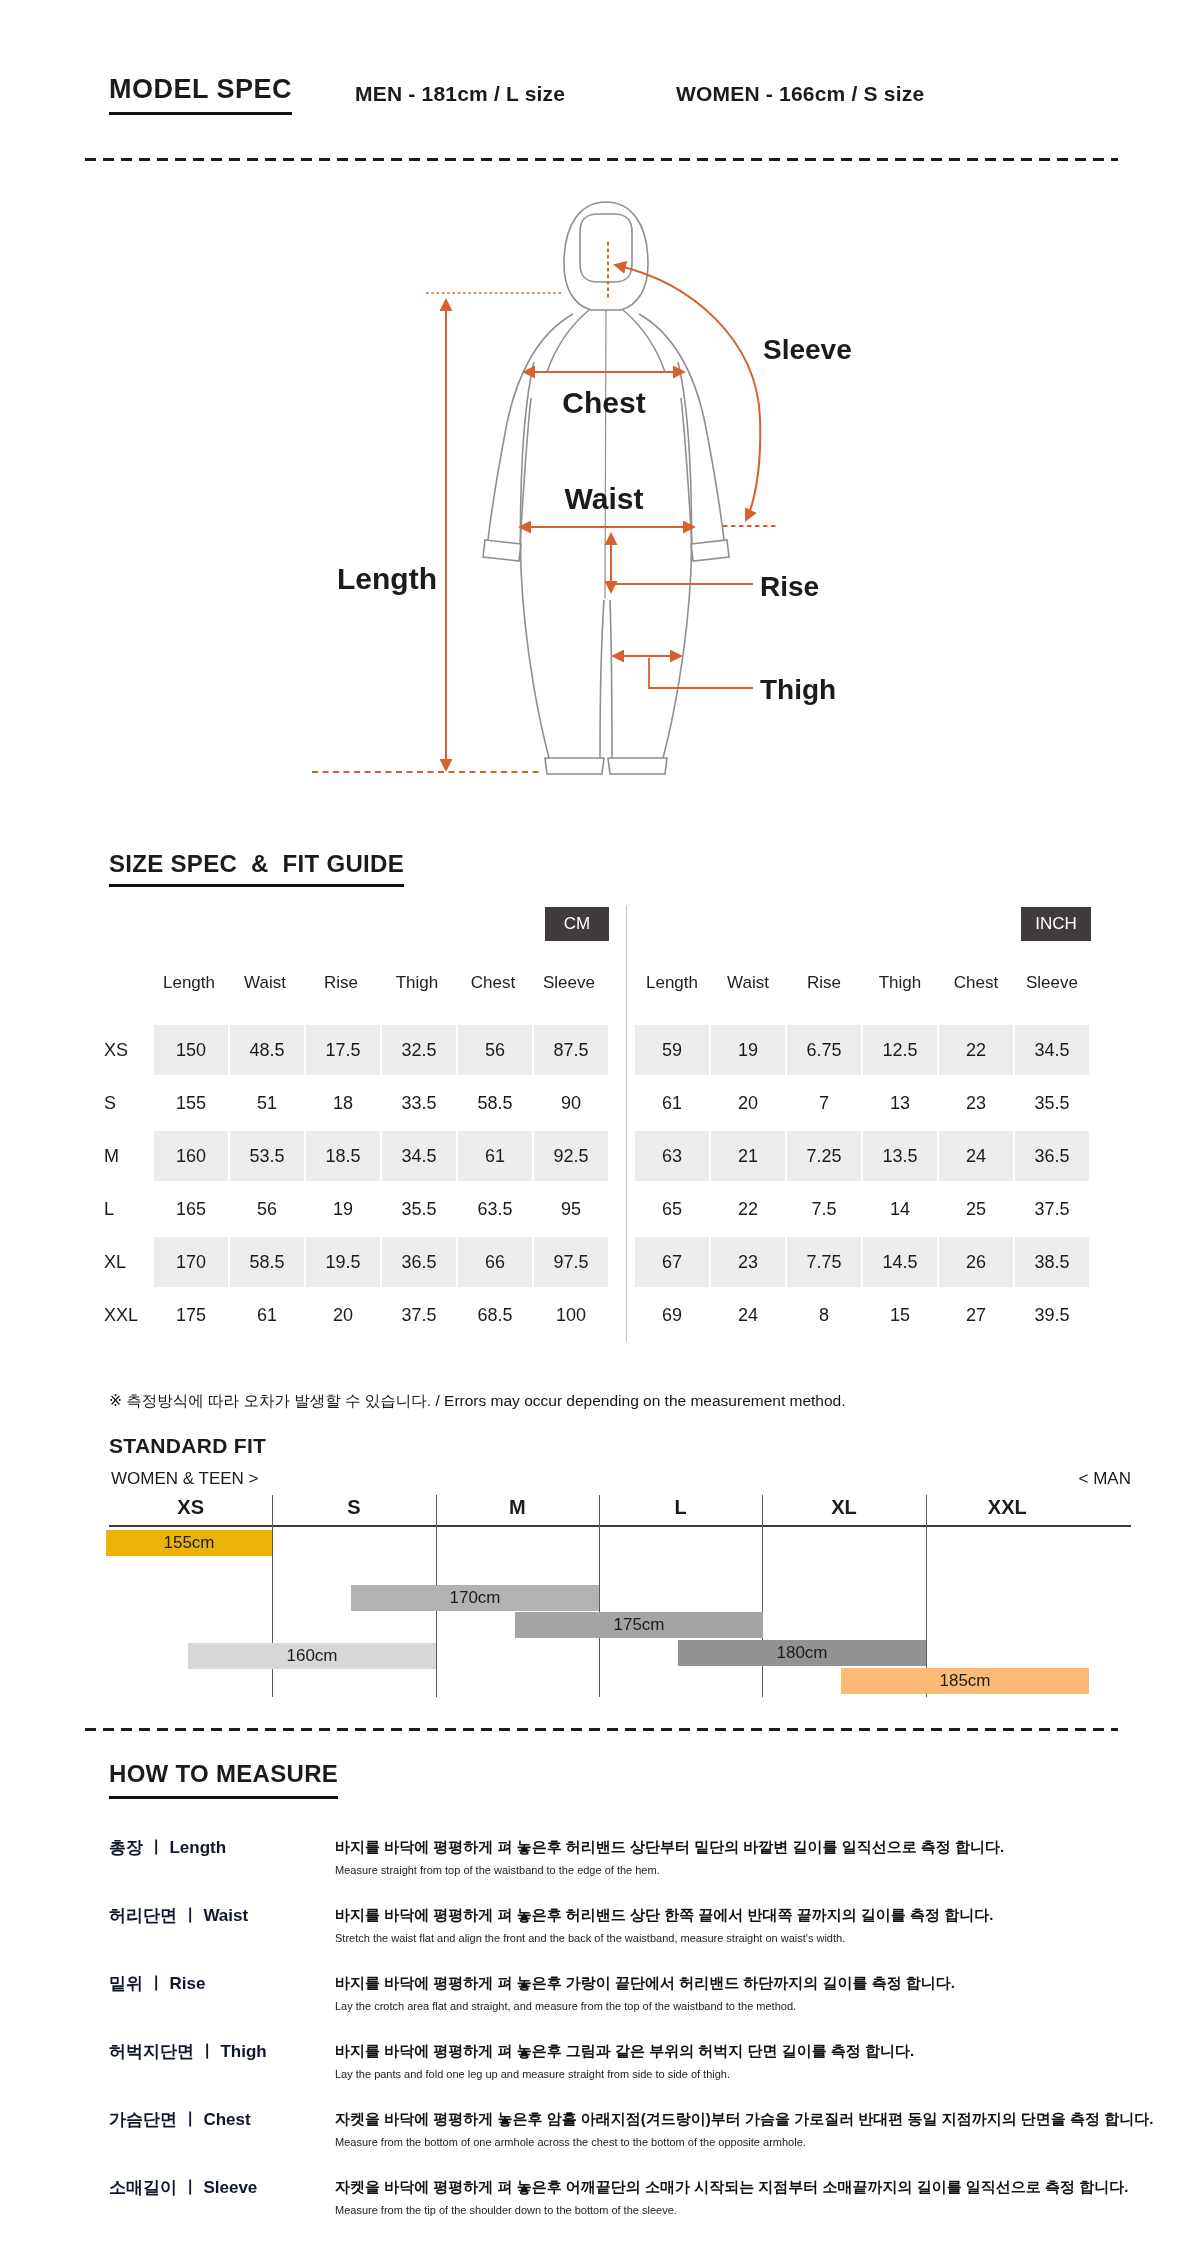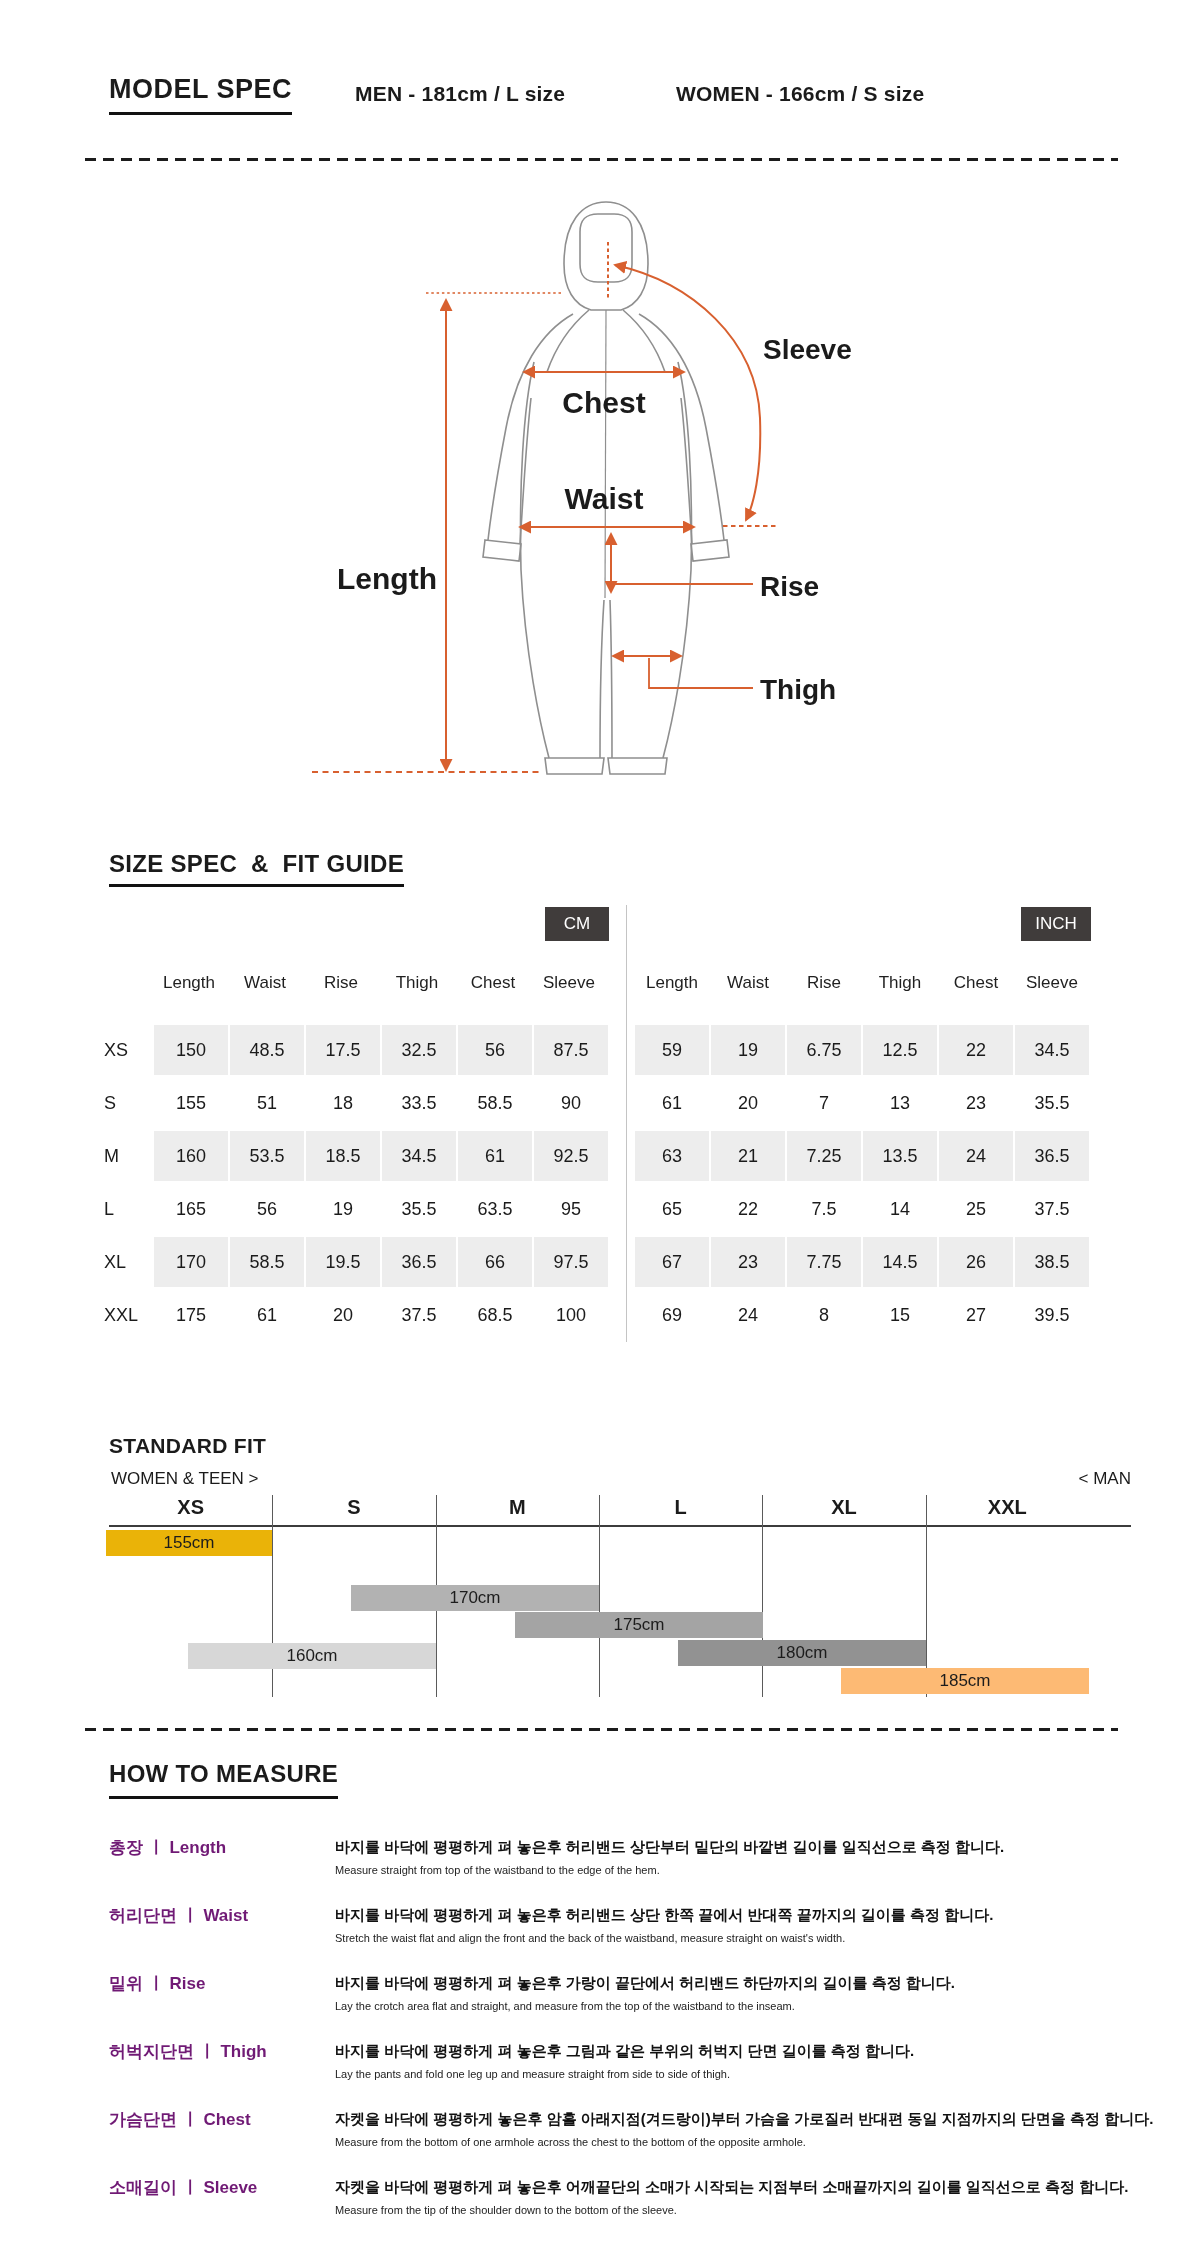--- a/index.html
+++ b/index.html
@@ -39,21 +39,21 @@
   
   .fit-title{left:109px;top:1426px;font-size:21px;font-weight:800;letter-spacing:.3px;}
   .fit-caption{top:1461px;font-size:17px;color:#1b1b1b;}
   .cap-left{left:111px;} .cap-right{right:69px;}
   .fit-size-label{top:1488px;width:90px;margin-left:-45px;text-align:center;
                   font-size:20px;font-weight:700;color:#1b1b1b;}
   .fit-vline{top:1487px;width:1px;height:202px;background:#5a5a5a;}
   .fit-hline{left:109px;top:1517px;width:1022px;height:2px;background:#3c3c3c;}
   .fit-bar{height:26px;line-height:26px;text-align:center;font-size:17px;color:#1c1c1c;}
   
-  .m-label{left:109px;font-size:17px;font-weight:700;color:#701a75;}
+  .m-label{left:109px;font-size:17px;font-weight:700;color:#0f172a;}
   .m-kr{left:335px;font-size:15px;font-weight:600;color:#111;}
   .m-en{left:335px;font-size:11px;font-weight:400;color:#222;}
 </style>
 </head>
 <body>
 
 <div class="page">
 
   <div class="abs model-title">MODEL SPEC</div>
   <div class="abs model-sub sub-men">MEN - 181cm / L size</div>
@@ -212,20 +212,21 @@
       <div class="cell striped">26</div>
       <div class="cell striped">38.5</div>
       <div class="cell">69</div>
       <div class="cell">24</div>
       <div class="cell">8</div>
       <div class="cell">15</div>
       <div class="cell">27</div>
       <div class="cell">39.5</div>
     </div>
 
+  <div class="abs spec-note">※ 측정방식에 따라 오차가 발생할 수 있습니다. / Errors may occur depending on the measurement method.</div>
 
   <div class="abs fit-title">STANDARD FIT</div>
   <div class="abs fit-caption cap-left">WOMEN &amp; TEEN &gt;</div>
   <div class="abs fit-caption cap-right">&lt; MAN</div>
   <div id="fit-chart">
     <div class="abs fit-hline"></div>
   <div class="abs fit-size-label" style="left: 190.665px; top: 1488px;">XS</div>
       <div class="abs fit-size-label" style="left: 353.995px; top: 1488px;">S</div>
       <div class="abs fit-vline" style="left: 272px; top: 1487px;"></div>
       <div class="abs fit-size-label" style="left: 517.325px; top: 1488px;">M</div>
@@ -249,21 +250,21 @@
   <div class="abs section-title howto-title">HOW TO MEASURE</div>
   <div id="measure-list">
       <div class="abs m-label" style="top: 1828px;">총장 ㅣ Length</div>
       <div class="abs m-kr" style="top: 1830px;">바지를 바닥에 평평하게 펴 놓은후 허리밴드 상단부터 밑단의 바깥변 길이를 일직선으로 측정 합니다.</div>
       <div class="abs m-en" style="top: 1856px;">Measure straight from top of the waistband to the edge of the hem.</div>
       <div class="abs m-label" style="top: 1896px;">허리단면 ㅣ Waist</div>
       <div class="abs m-kr" style="top: 1898px;">바지를 바닥에 평평하게 펴 놓은후 허리밴드 상단 한쪽 끝에서 반대쪽 끝까지의 길이를 측정 합니다.</div>
       <div class="abs m-en" style="top: 1924px;">Stretch the waist flat and align the front and the back of the waistband, measure straight on waist's width.</div>
       <div class="abs m-label" style="top: 1964px;">밑위 ㅣ Rise</div>
       <div class="abs m-kr" style="top: 1966px;">바지를 바닥에 평평하게 펴 놓은후 가랑이 끝단에서 허리밴드 하단까지의 길이를 측정 합니다.</div>
-      <div class="abs m-en" style="top: 1992px;">Lay the crotch area flat and straight, and measure from the top of the waistband to the inseam.</div>
+      <div class="abs m-en" style="top: 1992px;">Lay the crotch area flat and straight, and measure from the top of the waistband to the method.</div>
       <div class="abs m-label" style="top: 2032px;">허벅지단면 ㅣ Thigh</div>
       <div class="abs m-kr" style="top: 2034px;">바지를 바닥에 평평하게 펴 놓은후 그림과 같은 부위의 허벅지 단면 길이를 측정 합니다.</div>
       <div class="abs m-en" style="top: 2060px;">Lay the pants and fold one leg up and measure straight from side to side of thigh.</div>
       <div class="abs m-label" style="top: 2100px;">가슴단면 ㅣ Chest</div>
       <div class="abs m-kr" style="top: 2102px;">자켓을 바닥에 평평하게 놓은후 암홀 아래지점(겨드랑이)부터 가슴을 가로질러 반대편 동일 지점까지의 단면을 측정 합니다.</div>
       <div class="abs m-en" style="top: 2128px;">Measure from the bottom of one armhole across the chest to the bottom of the opposite armhole.</div>
       <div class="abs m-label" style="top: 2168px;">소매길이 ㅣ Sleeve</div>
       <div class="abs m-kr" style="top: 2170px;">자켓을 바닥에 평평하게 펴 놓은후 어깨끝단의 소매가 시작되는 지점부터 소매끝까지의 길이를 일직선으로 측정 합니다.</div>
       <div class="abs m-en" style="top: 2196px;">Measure from the tip of the shoulder down to the bottom of the sleeve.</div>
     </div>

